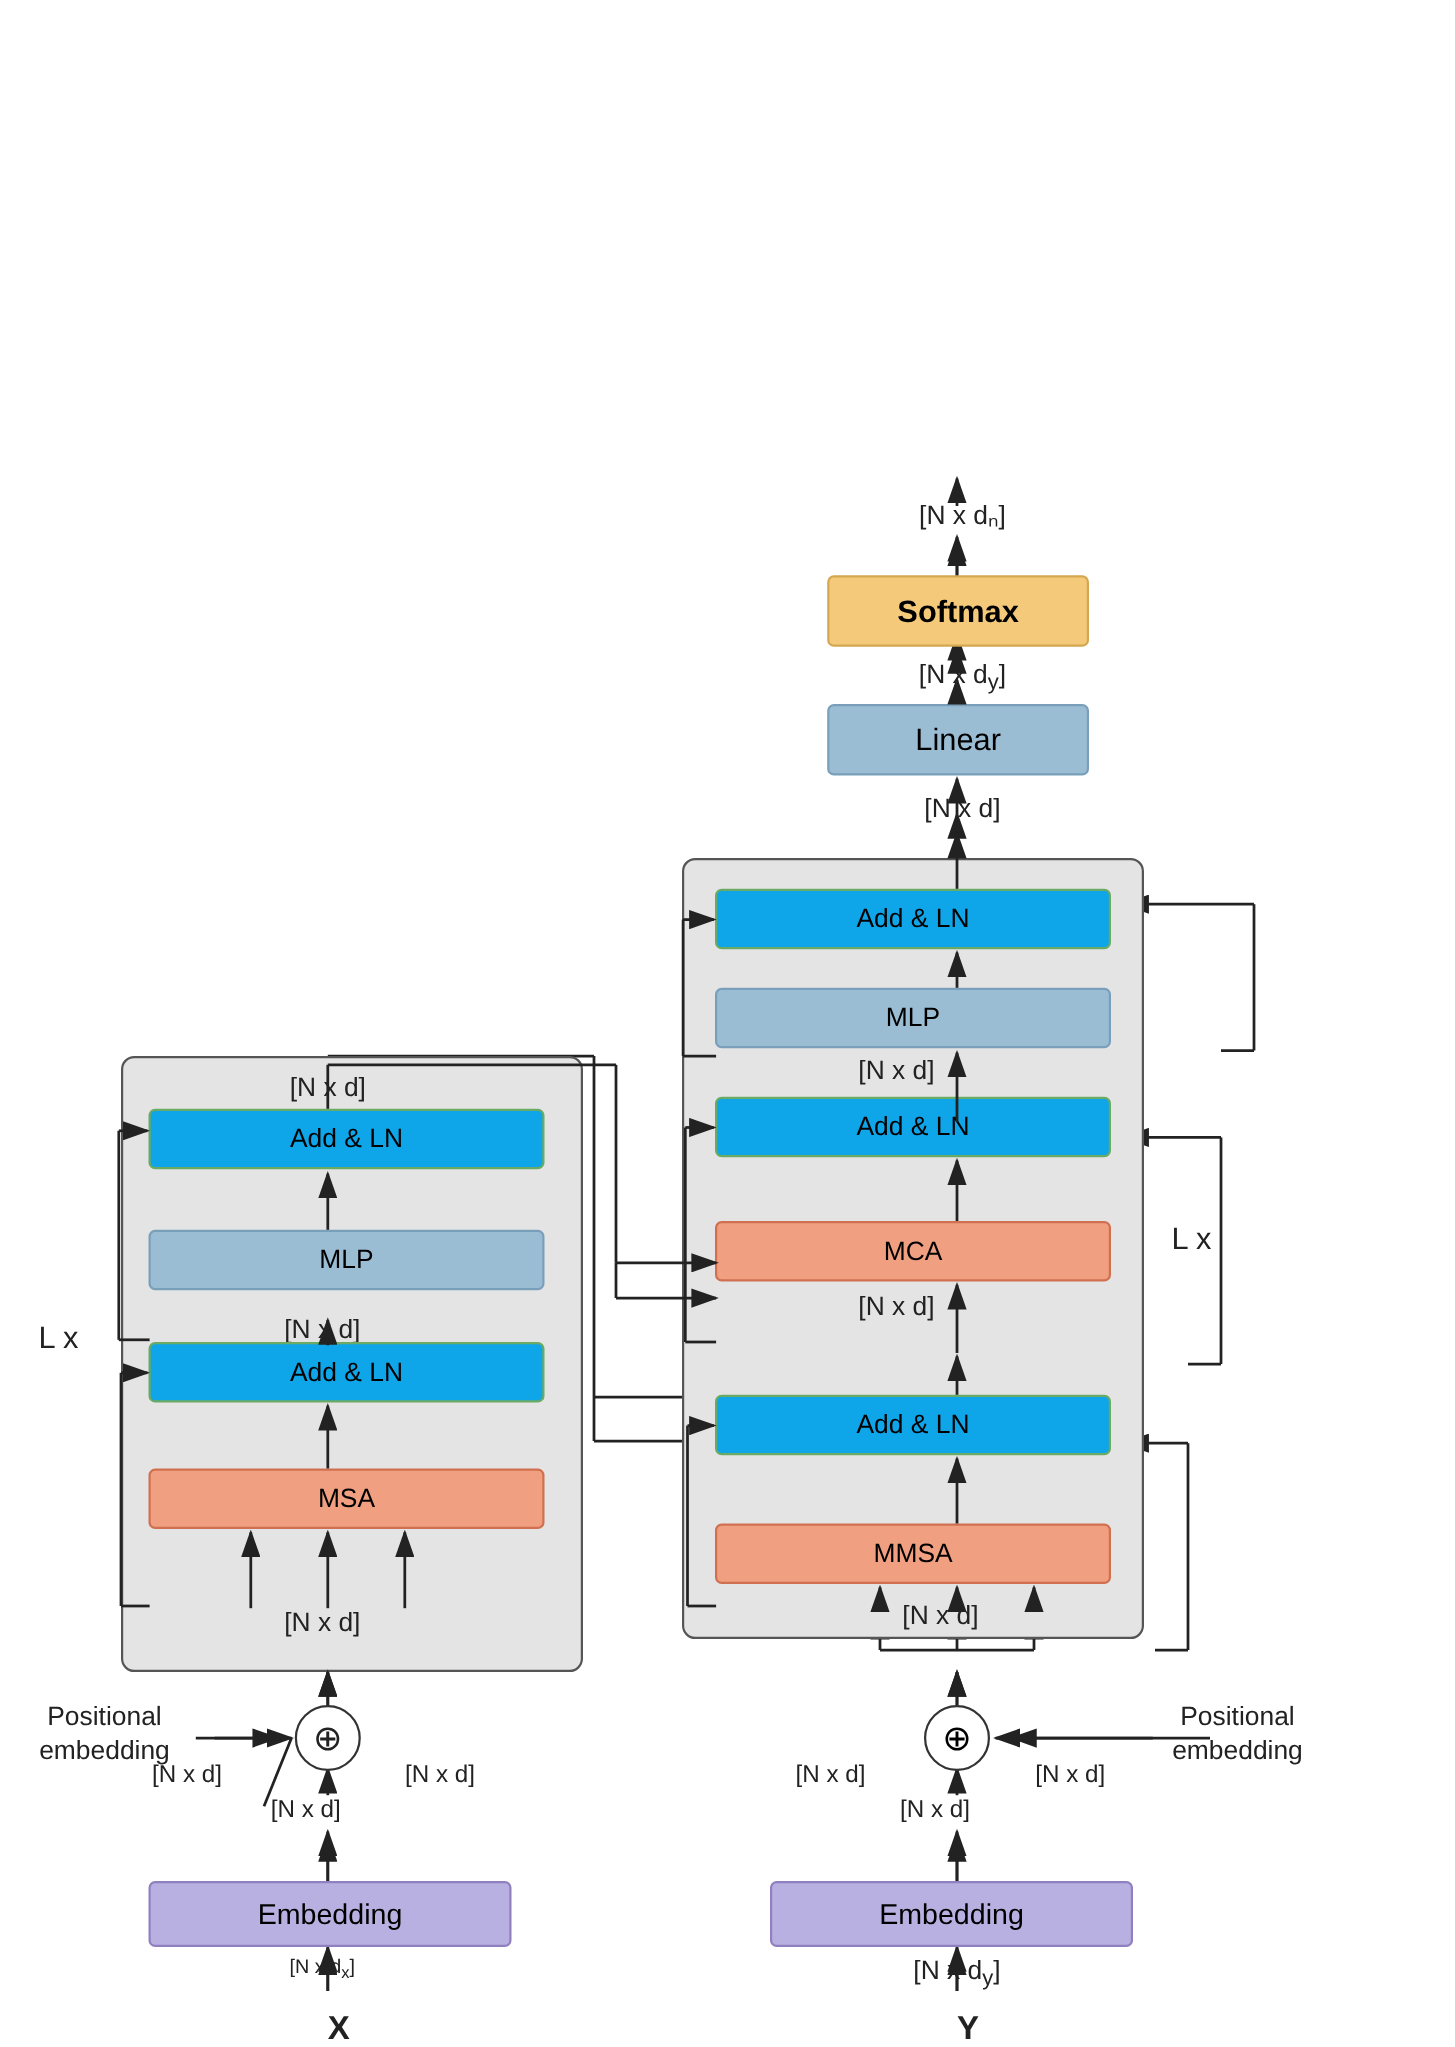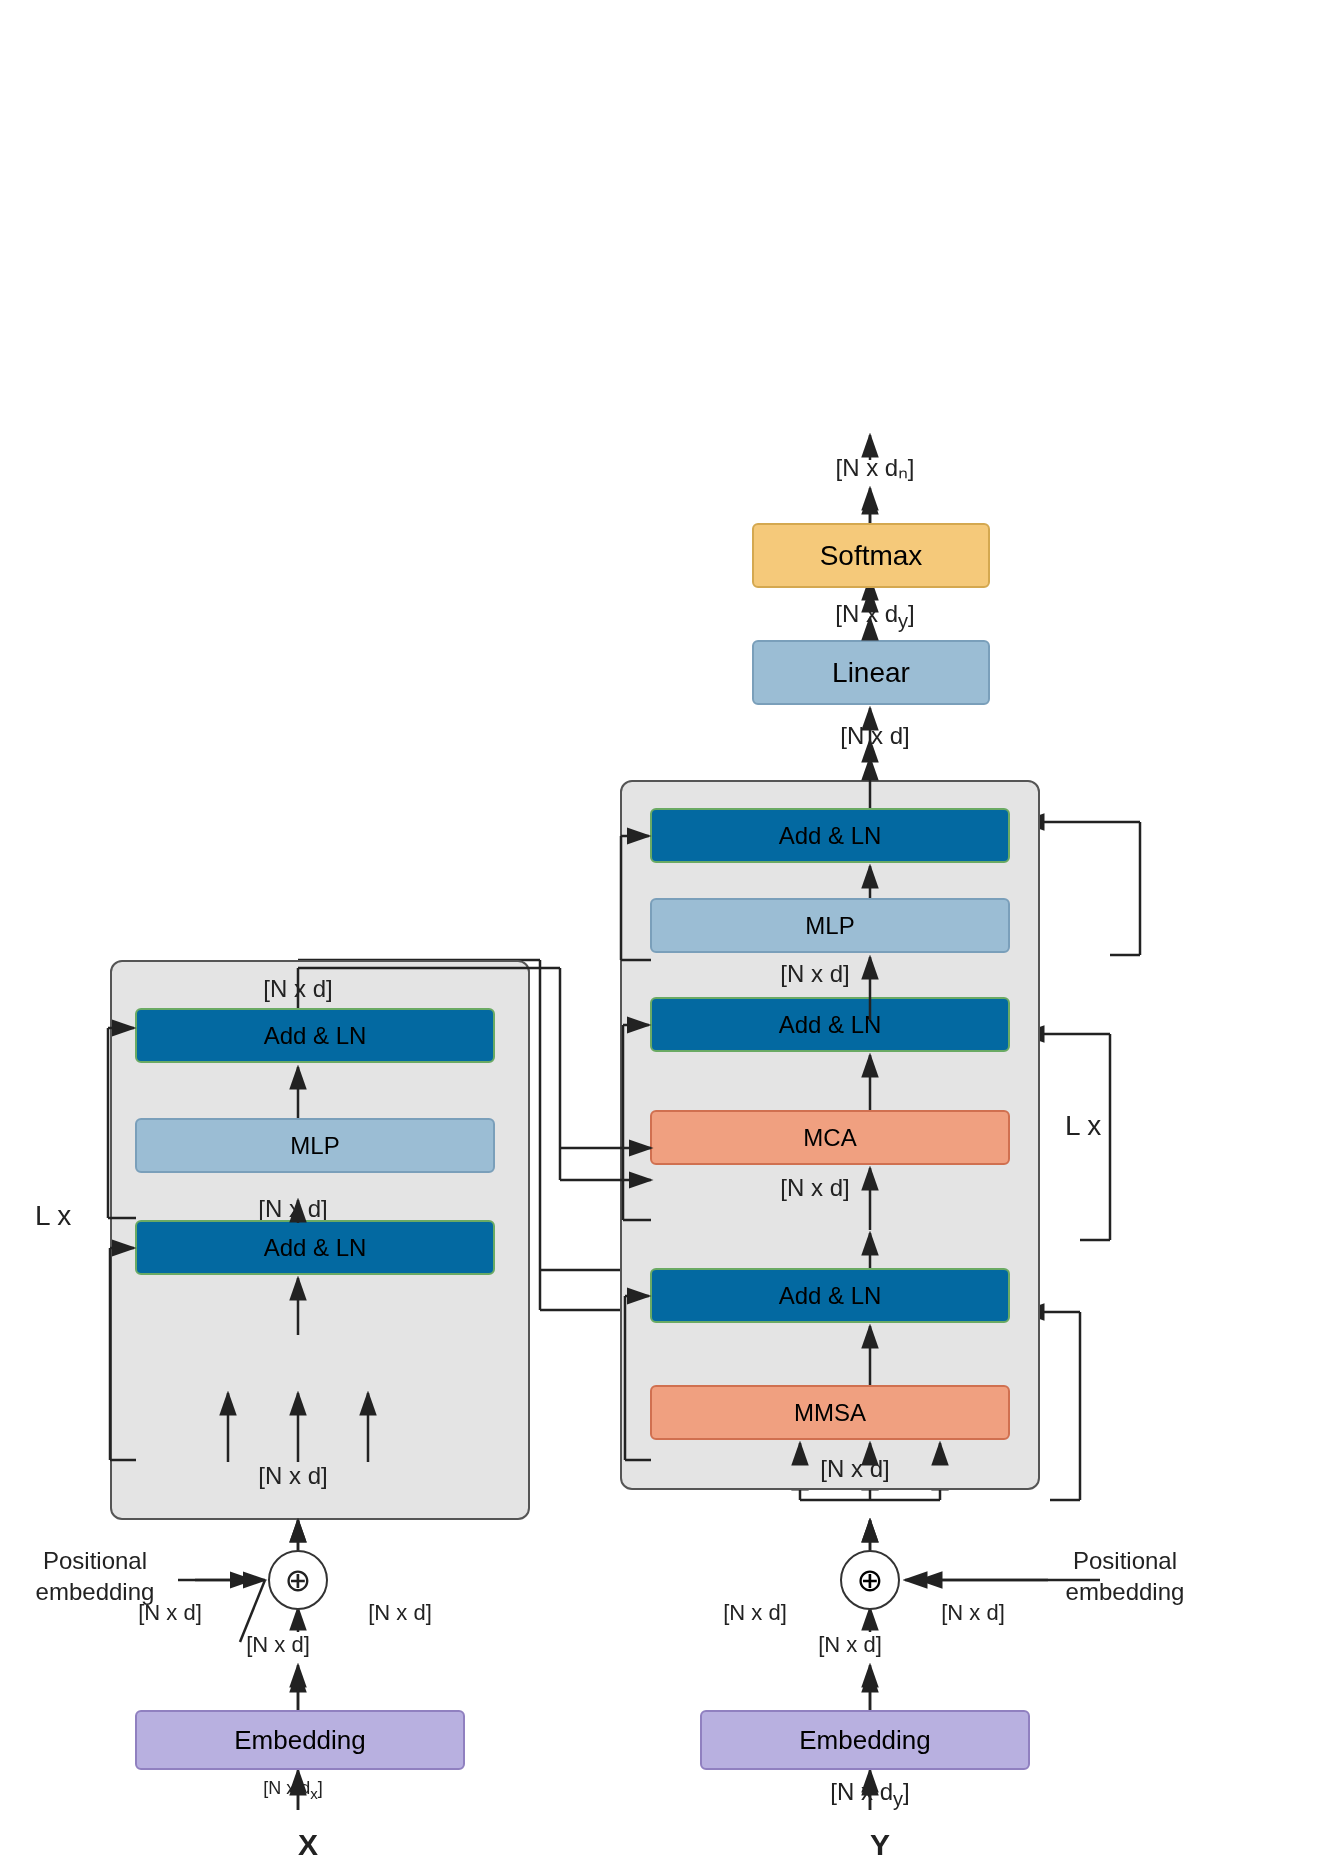--- a/index.html
+++ b/index.html
@@ -22,35 +22,36 @@
       border-radius: 6px;
       display: flex;
       align-items: center;
       justify-content: center;
       font-size: 26px;
       font-weight: normal;
       border: 2px solid #888;
       text-align: center;
     }
     .block-green {
-      background: #0369a1;
+      background: #0ea5e9;
       border-color: #6aaa64;
     }
     .block-blue {
       background: #9bbdd4;
       border-color: #7a9fba;
     }
     .block-orange {
       background: #f0a080;
       border-color: #d07050;
       text-align: right;
     }
     .block-yellow {
       background: #f5c97a;
       border-color: #d4a850;
+      font-weight: bold;
     }
     .block-purple {
       background: #b8b0e0;
       border-color: #9080c0;
     }
     .container-box {
       position: absolute;
       border: 2.5px solid #555;
       border-radius: 12px;
       background: #e8e8e8;
@@ -255,20 +256,23 @@
   </div>
 
   <div class="label" style="left: 218px; top: 1195px; width: 150px; font-size: 24px;">
     [N x d]
   </div>
 
   <div class="block block-green" style="left: 135px; top: 1220px; width: 360px; height: 55px; font-size: 24px;">
     <span>Add &amp; LN</span>
   </div>
 
+  <div class="block block-orange" style="left: 135px; top: 1335px; width: 360px; height: 55px; font-size: 24px;">
+    <span>MSA</span>
+  </div>
 
   <div class="label" style="left: 218px; top: 1462px; width: 150px; font-size: 24px;">
     [N x d]
   </div>
 
   <div class="label" style="left: 268px; top: 1550px; width: 60px; height: 60px; font-size: 32px; border: 2.5px solid #333; border-radius: 50%; display: flex; align-items: center; justify-content: center; background: white;">
     <span>⊕</span>
   </div>
 
   <div class="label" style="left: 110px; top: 1600px; font-size: 22px; width: 120px;">

